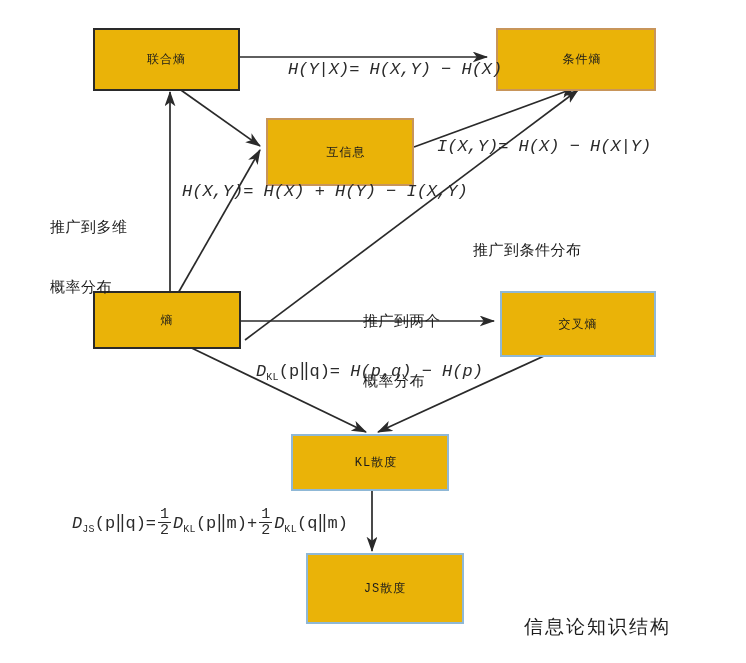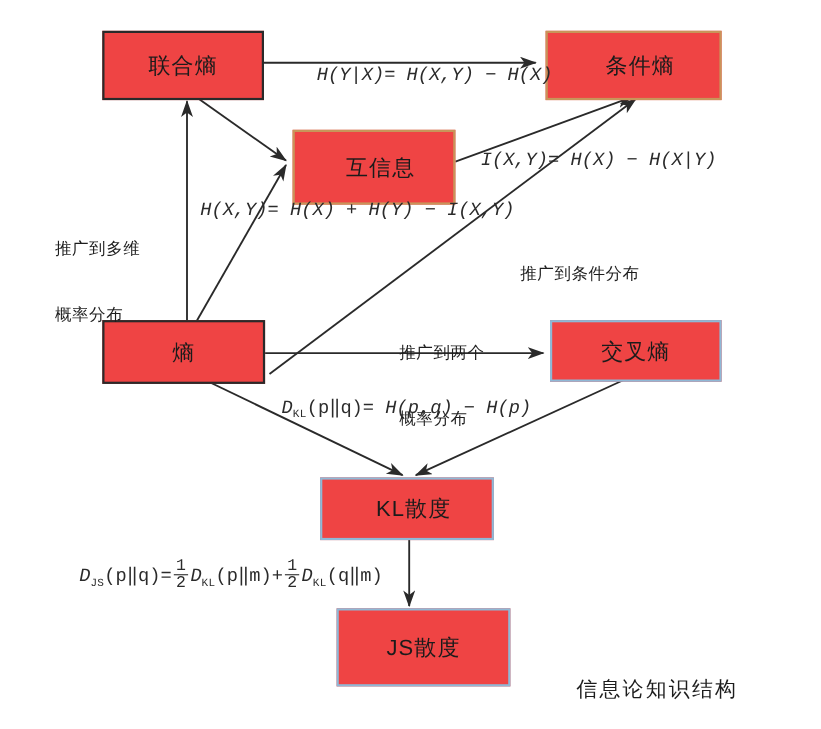--- a/index.html
+++ b/index.html
@@ -9,24 +9,25 @@
     font-family:"Liberation Sans","DejaVu Sans",sans-serif;
     overflow:hidden;
     position:relative;
   }
   #canvas{position:absolute;left:0;top:0;width:746px;height:663px;}
   svg.edges{position:absolute;left:0;top:0;width:746px;height:663px;}
   .node{
     position:absolute;
     box-sizing:border-box;
     display:flex;align-items:center;justify-content:center;
-    background:#ef4444;
-    font-size:20px;
+    background:#eab308;
+    font-size:12px;
     color:#1b1b1b;
     letter-spacing:1px;
+    font-family:Liberation Mono, monospace;
   }
   .node.black{border:2px solid #2a2a2a;}
   .node.orange{border:2px solid #c8955a;padding-left:12px;}
   .node.blue{border:2px solid #8fb8d6;}
   .lbl{
     position:absolute;
     color:#1d1d1d;
     font-size:15px;
     line-height:1.35;
     white-space:pre;
@@ -110,21 +111,21 @@
   </div>
 
   <div class="node orange" style="left: 266px; top: 118px; width: 148px; height: 68px; border-color: rgb(200, 149, 90);">
     <span>互信息</span>
   </div>
 
   <div class="node black" style="left: 93px; top: 291px; width: 148px; height: 58px; border-color: rgb(42, 42, 42);">
     <span>熵</span>
   </div>
 
-  <div class="node blue" style="left: 500px; top: 291px; width: 156px; height: 56px; border-color: rgb(143, 184, 214);">
+  <div class="node blue" style="left: 500px; top: 291px; width: 156px; height: 66px; border-color: rgb(143, 184, 214);">
     <span>交叉熵</span>
   </div>
 
   <div class="node blue" style="left: 291px; top: 434px; width: 158px; height: 57px; border-color: rgb(143, 184, 214); padding-left: 12px;">
     <span>KL散度</span>
   </div>
 
   <div class="node blue" style="left: 306px; top: 553px; width: 158px; height: 71px; border-color: rgb(143, 184, 214);">
     <span>JS散度</span>
   </div>

